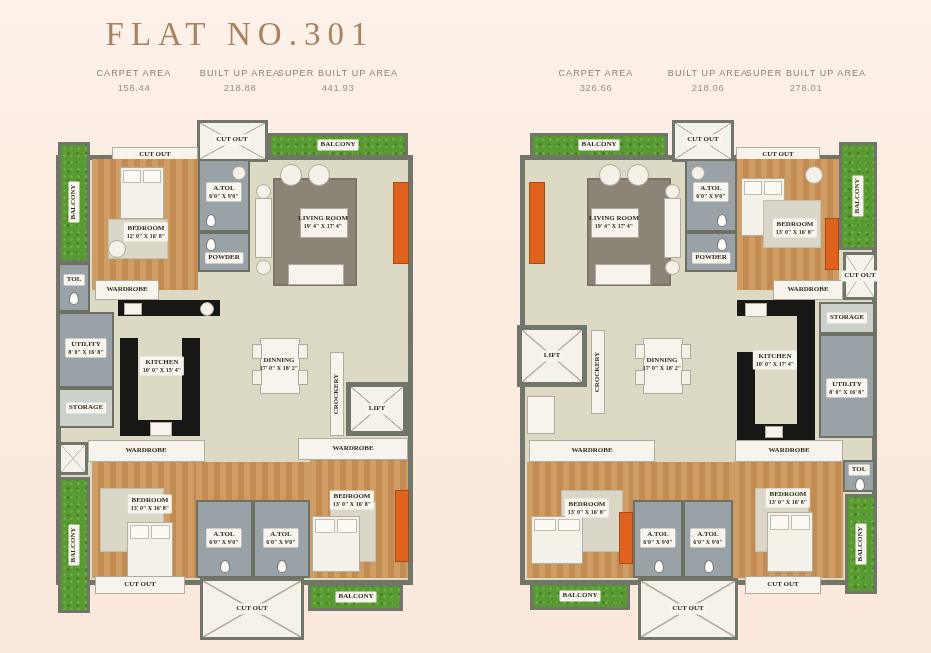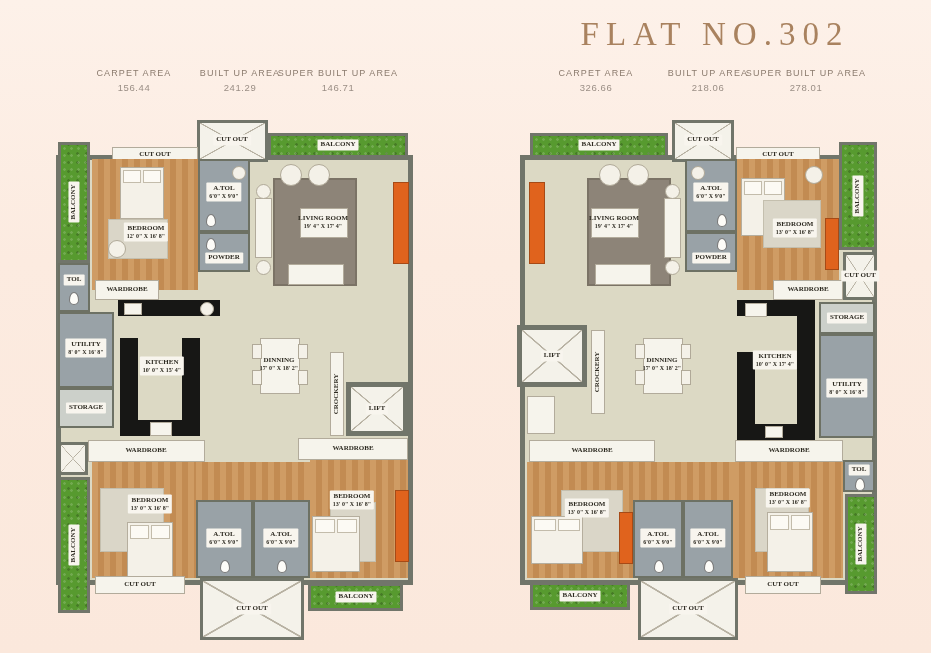--- a/index.html
+++ b/index.html
@@ -47,31 +47,32 @@
     white-space:nowrap;z-index:6;border-radius:1px}
   .chip .dims{font-size:6px;font-weight:bold}
   .chip.v{transform:translate(-50%,-50%) rotate(-90deg)}
   .chip.bare{background:transparent}
 </style>
 </head>
 <body>
 
 <div id="stage">
 
+  <div class="title" style="left:240px;top:16px">FLAT NO.301</div>
   <div class="stat" style="left:134px;top:68px">
     <div class="lb">CARPET AREA</div>
     <div class="vl">156.44</div>
   </div>
   <div class="stat" style="left:240px;top:68px">
     <div class="lb">BUILT UP AREA</div>
-    <div class="vl">241.29</div>
+    <div class="vl">218.88</div>
   </div>
   <div class="stat" style="left:338px;top:68px">
     <div class="lb">SUPER BUILT UP AREA</div>
-    <div class="vl">146.71</div>
+    <div class="vl">441.93</div>
   </div>
 
   <div class="plan" style="left:56px;top:120px;width:365px;height:530px">
     <div class="room floor wall" style="left:0;top:35px;width:357px;height:430px"></div>
 
     <div class="room xbox wall3" style="left:141px;top:0;width:71px;height:42px"></div>
     <div class="chip" style="left:176px;top:20px">CUT OUT</div>
     <div class="room white-box" style="left:56px;top:27px;width:86px;height:16px"></div>
     <div class="chip bare" style="left:99px;top:35px">CUT OUT</div>
     <div class="room grass wall3" style="left:212px;top:13px;width:140px;height:25px"></div>
@@ -193,21 +194,20 @@
     <div class="wc" style="left:221px;top:440px"></div>
 
     <div class="room white-box" style="left:39px;top:456px;width:90px;height:18px"></div>
     <div class="chip bare" style="left:84px;top:465px">CUT OUT</div>
     <div class="room xbox wall3" style="left:144px;top:458px;width:104px;height:62px"></div>
     <div class="chip" style="left:196px;top:489px">CUT OUT</div>
     <div class="room grass wall3" style="left:252px;top:463px;width:95px;height:28px"></div>
     <div class="chip" style="left:300px;top:477px">BALCONY</div>
   </div>
 
-  <div class="title" style="left:715px;top:16px">FLAT NO.302</div>
   <div class="stat" style="left:596px;top:68px">
     <div class="lb">CARPET AREA</div>
     <div class="vl">326.66</div>
   </div>
   <div class="stat" style="left:708px;top:68px">
     <div class="lb">BUILT UP AREA</div>
     <div class="vl">218.06</div>
   </div>
   <div class="stat" style="left:806px;top:68px">
     <div class="lb">SUPER BUILT UP AREA</div>

